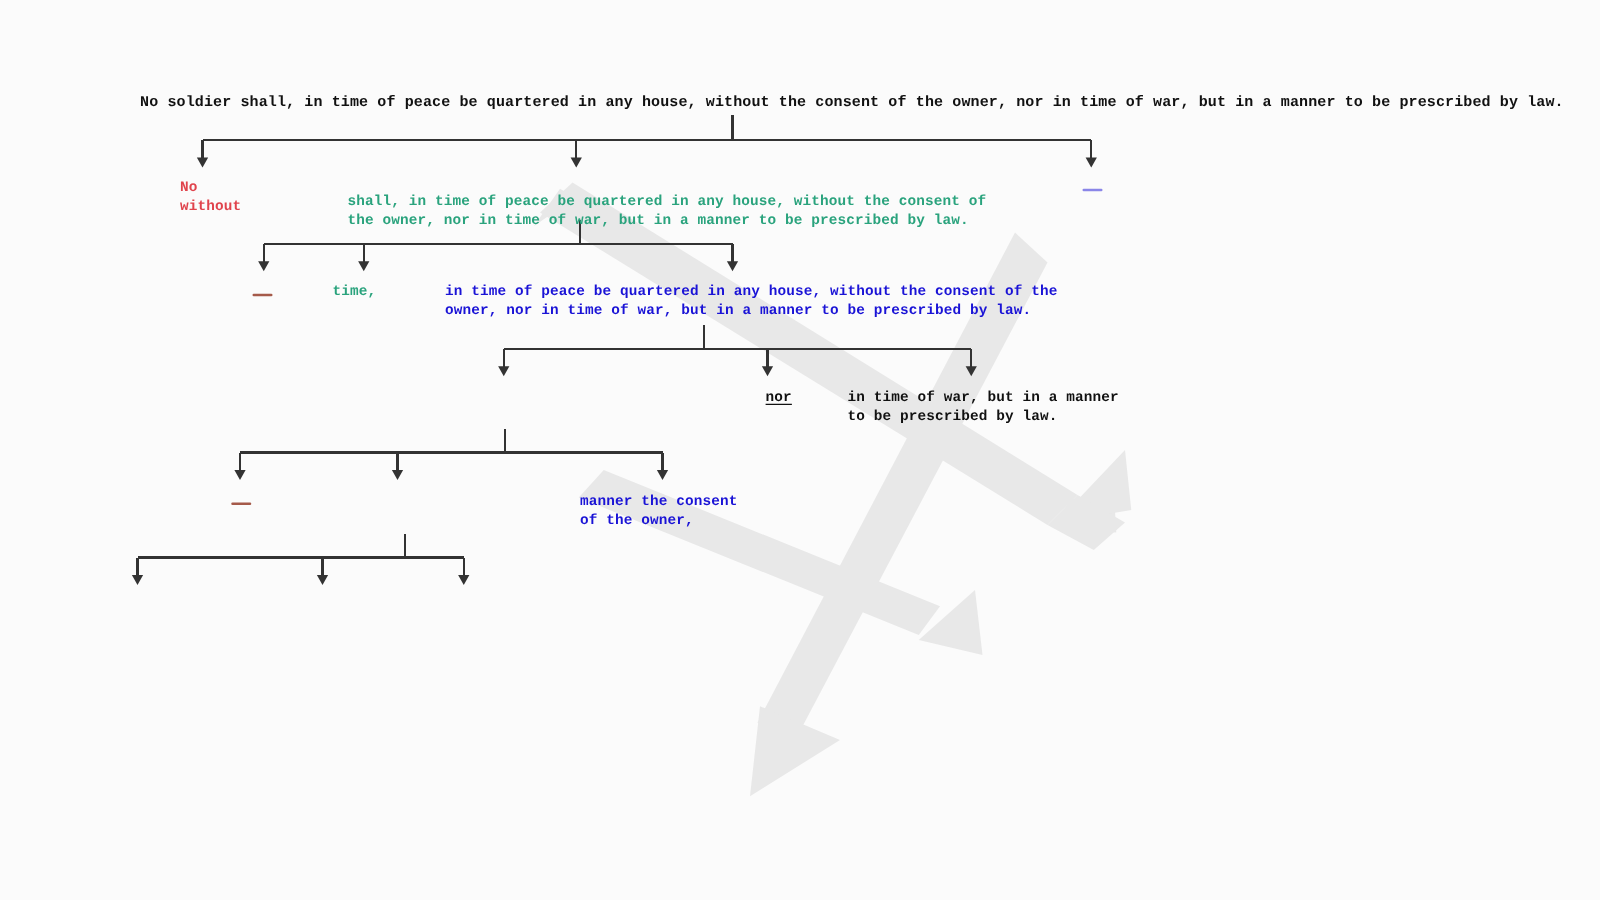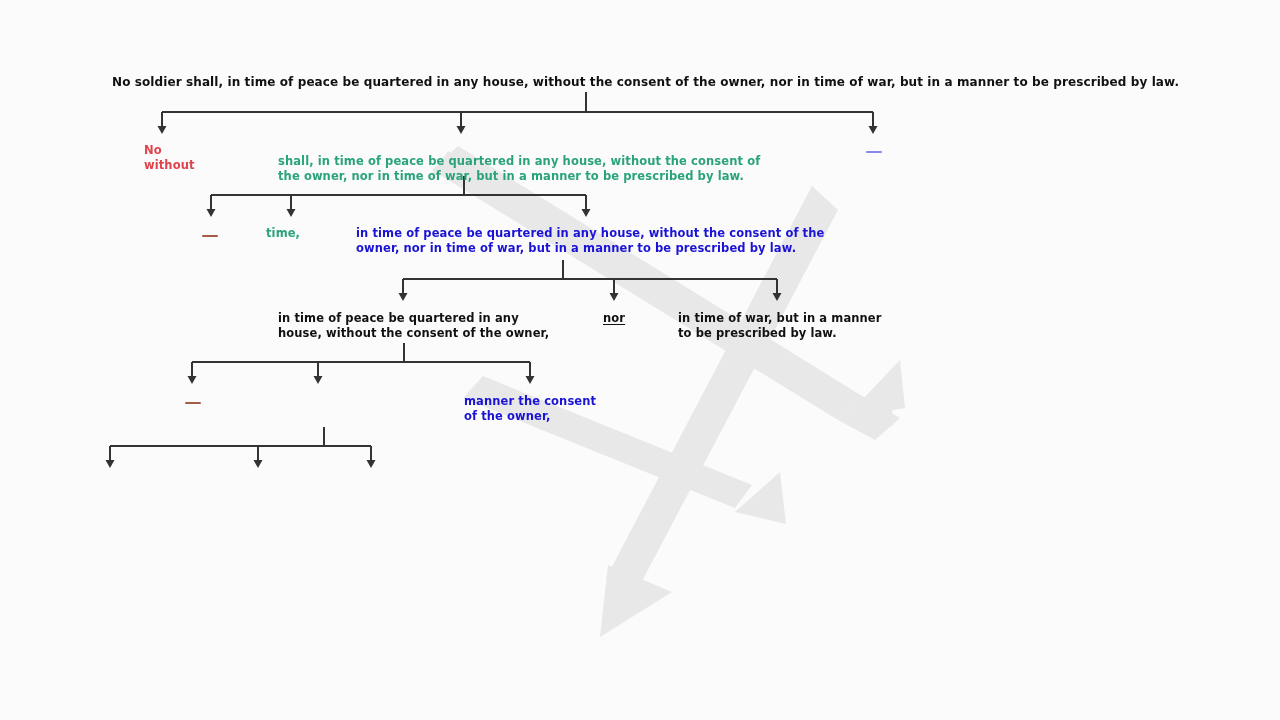--- a/index.html
+++ b/index.html
@@ -43,20 +43,21 @@
     pointer-events: none;
   }
 
   
   #nodes {
     position: absolute;
     left: 0; top: 0;
     width: 1280px;
     height: 720px;
     z-index: 2;
+    font-family: Liberation Mono, monospace;
   }
 
   .node {
     position: absolute;
     font-weight: bold;
     font-size: 11.5px;
     line-height: 15px;
     letter-spacing: 0.1px;
     white-space: pre-line;
   }
@@ -70,20 +71,21 @@
   .dash {
     position: absolute;
     height: 2px;
     width: 15px;
     border-radius: 1px;
   }
 
   .underline {
     text-decoration: underline;
     text-underline-offset: 2px;
+    text-align: center;
   }
 </style>
 </head>
 <body>
 
 <div id="stage">
 
   <svg id="watermark" viewBox="0 0 1280 720" width="1280" height="720">
     <g>
       <path d="M 437,163 L 470,140 L 880,388 L 900,356 L 903,408 L 852,404 L 868,380 L 458,133 Z" fill="#e8e8e8" transform="translate(-10,18) scale(1.0)"></path>
@@ -150,22 +152,20 @@
     <div class="node root" style="left: 112px; top: 74px; color: rgb(17, 17, 17);">No soldier shall, in time of peace be quartered in any house, without the consent of the owner, nor in time of war, but in a manner to be prescribed by law.</div>
   <div class="node" style="left: 144px; top: 143px; color: rgb(224, 67, 76); width: 80px;">No
 without</div>
       <div class="node" style="left: 242px; top: 154px; color: rgb(42, 163, 125); width: 520px; margin-left: 36px;">shall, in time of peace be quartered in any house, without the consent of
 the owner, nor in time of war, but in a manner to be prescribed by law.</div>
       <div class="dash" style="left: 866px; top: 151px; background: rgb(138, 134, 232); width: 16px;"></div>
       <div class="dash" style="left: 202px; top: 235px; background: rgb(165, 90, 74); width: 16px;"></div>
       <div class="node" style="left: 266px; top: 226px; color: rgb(42, 163, 125); width: 70px;">time,</div>
       <div class="node" style="left: 356px; top: 226px; color: rgb(26, 19, 214); width: 500px;">in time of peace be quartered in any house, without the consent of the
 owner, nor in time of war, but in a manner to be prescribed by law.</div>
-      <div class="node" style="left: 278px; top: 311px; color: rgb(17, 17, 17); width: 290px;">in time of peace be quartered in any
-house, without the consent of the owner,</div>
       <div class="node underline" style="left: 603px; top: 311px; color: rgb(17, 17, 17); width: 40px;">nor</div>
       <div class="node" style="left: 678px; top: 311px; color: rgb(17, 17, 17); width: 230px;">in time of war, but in a manner
 to be prescribed by law.</div>
       <div class="dash" style="left: 185px; top: 402px; background: rgb(165, 90, 74); width: 16px;"></div>
       <div class="node" style="left: 464px; top: 394px; color: rgb(26, 19, 214); width: 170px;">manner the consent
 of the owner,</div>
     </div>
 
 </div>
 

